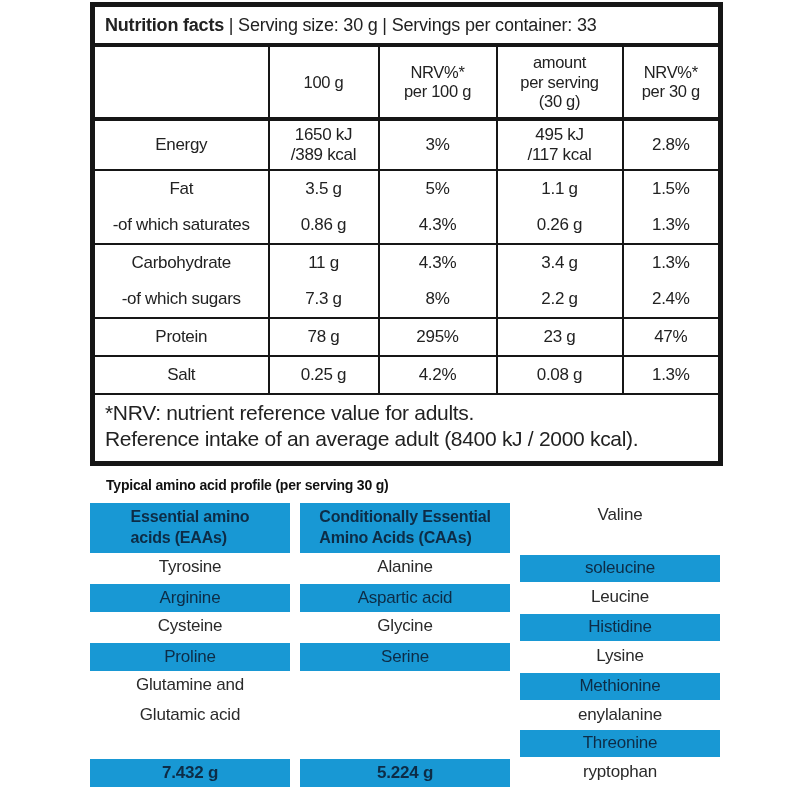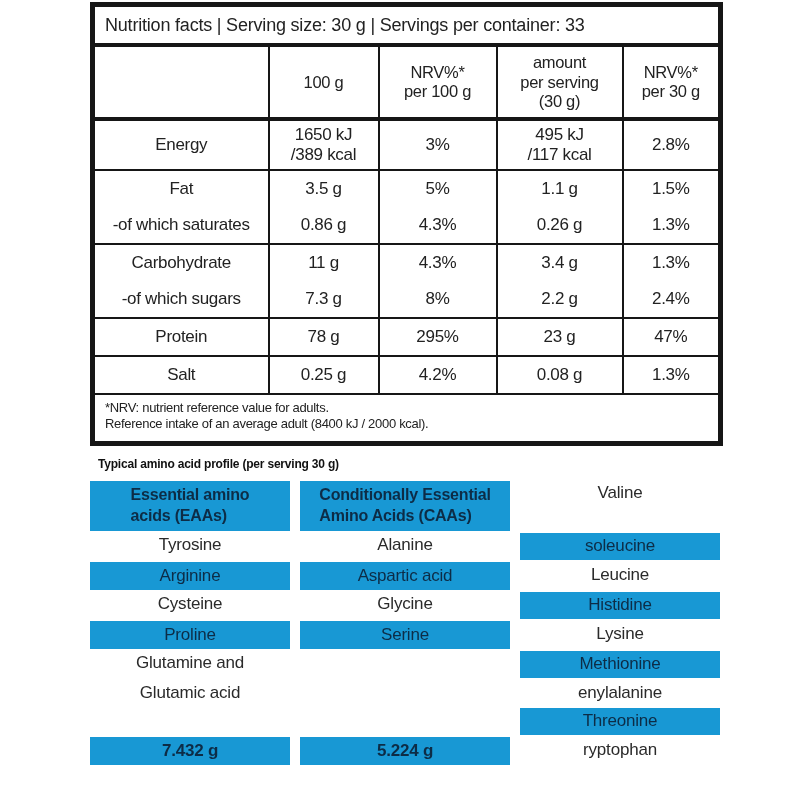--- a/index.html
+++ b/index.html
@@ -30,43 +30,43 @@
     line-height: 1.18;
   }
   td.pre, th.pre { white-space: pre-line; }
   tr.title-row td {
     text-align: left;
     font-size: 18px;
     padding: 8px 8px 7px 10px;
     border-bottom: 4px solid #161616;
     letter-spacing: -0.2px;
   }
-  tr.title-row .tb { font-weight: 400; margin-top: 8px; }
+  tr.title-row .tb { font-weight: 700; margin-top: 8px; }
   tr.head-row th {
     border-bottom: 4px solid #161616;
     height: 64px;
     font-size: 16.5px;
   }
   .vline { border-left: 2px solid #161616; }
   tr.data-row td { height: 30px; border-bottom: 2px solid #161616; }
   tr.tall td { height: 42px; }
   tr.nosep td { border-bottom: none; }
   td.lbl { text-align: left; padding-left: 10px; }
   tr.foot-row td {
     text-align: left;
     padding: 5px 8px 8px 10px;
-    font-size: 13px;
+    font-size: 21px;
     line-height: 1.25;
     border-bottom: none;
   }
 
   
   .amino-heading {
-    margin: 11px 0 9px 8px;
-    font-size: 12px;
+    margin: 11px 0 9px 16px;
+    font-size: 14px;
     font-weight: 700;
     color: #111111;
     letter-spacing: -0.2px;
   }
   .amino-grid {
     display: grid;
     grid-template-columns: 200px 210px 200px;
     column-gap: 10px;
     width: 630px;
   }

